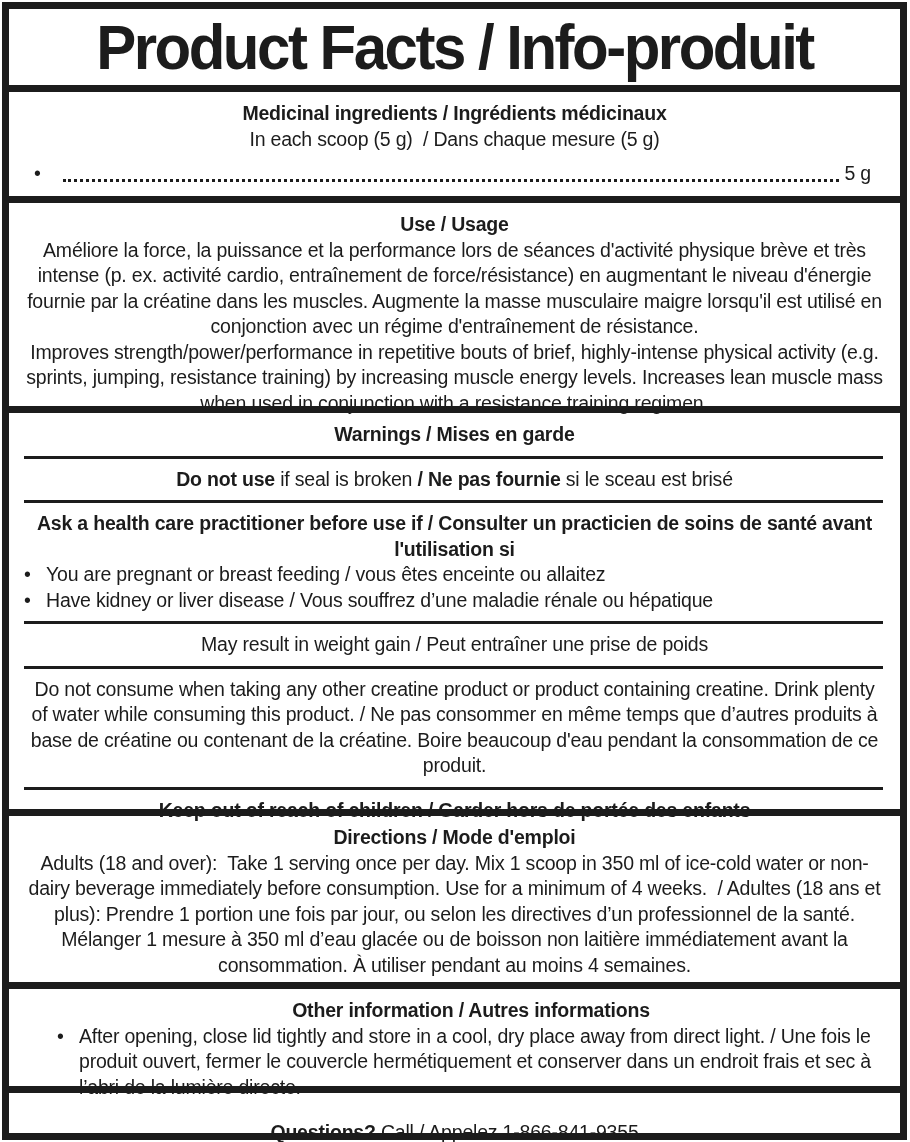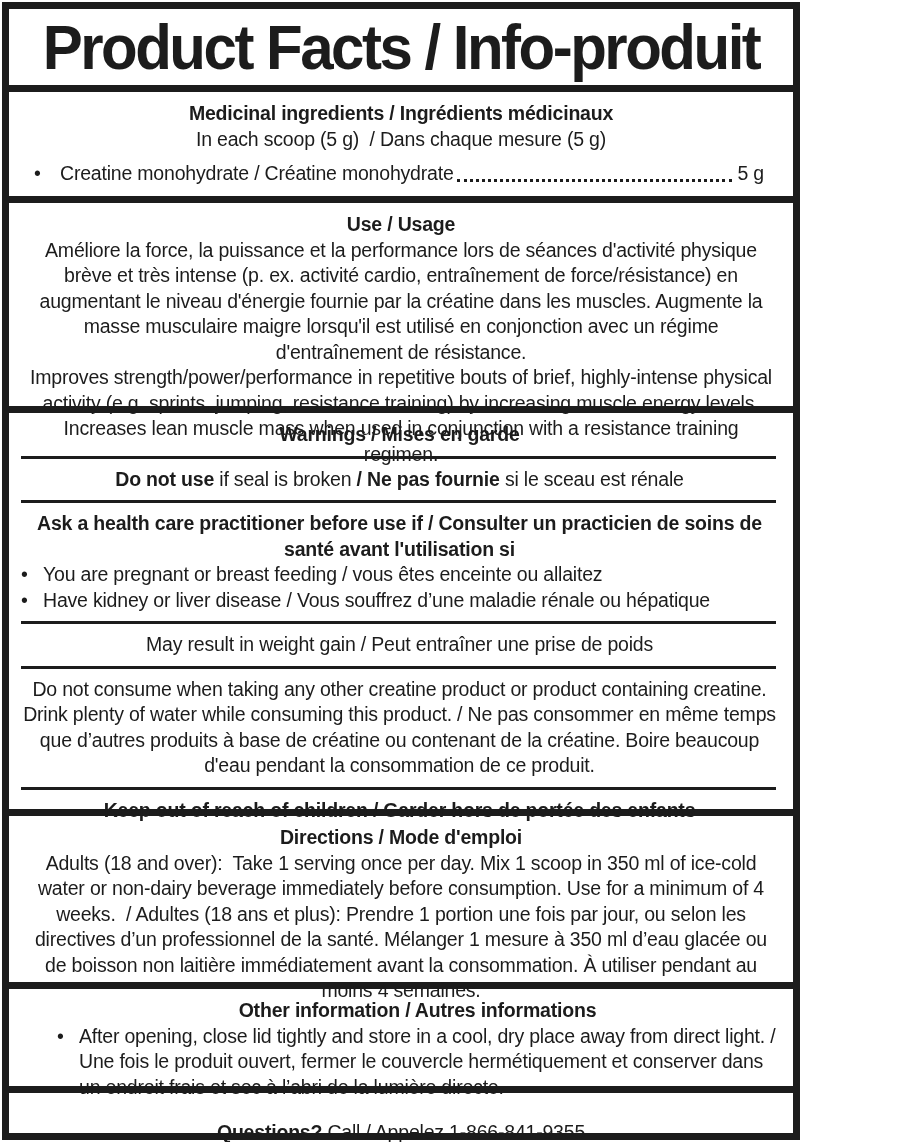--- a/index.html
+++ b/index.html
@@ -6,21 +6,21 @@
   html, body { background: #ffffff; }
   body {
     width: 910px; height: 1142px;
     position: relative;
     font-family: "Liberation Sans", sans-serif;
     color: #1c1c1c;
     -webkit-font-smoothing: antialiased;
   }
   .label {
     position: absolute; left: 2px; top: 2px;
-    width: 798px; height: 1138px;
+    width: 905px; height: 1138px;
     border: 7px solid #1c1c1c;
     background: #ffffff;
     display: flex; flex-direction: column;
   }
   .title-box {
     flex: 0 0 83px;
     border-bottom: 7px solid #1c1c1c;
     display: flex; align-items: center; justify-content: center;
     overflow: hidden;
   }
@@ -58,56 +58,55 @@
     border-bottom: 3px dotted #1c1c1c;
     margin: 0 5px 5px 3px;
     min-width: 30px;
   }
   .ing-row .amount { padding-right: 14px; }
   
   .bline { display: flex; white-space: pre-wrap; }
   .bline .bchar { width: 22px; flex: 0 0 22px; }
   .sec-medicinal  { min-height: 111px; }
   .sec-use        { min-height: 210px; }
-  .sec-warnings   { min-height: 403px; padding-left: 12px; }
+  .sec-warnings   { min-height: 403px; }
   .sec-directions { min-height: 173px; }
   .sec-other      { min-height: 104px; padding-left: 48px; }
   .sec-questions  { flex: 1; padding-top: 27px; }
   .gap-sm { margin-top: 2px; }
 </style>
 </head>
 <body>
 
 <div class="label">
 
   <div class="title-box">
     <div class="title">Product Facts / Info-produit</div>
   </div>
 
   <section class="sec sec-medicinal">
     <p class="hdr">Medicinal ingredients / Ingrédients médicinaux</p>
     <p>In each scoop (5 g)  / Dans chaque mesure (5 g)</p>
     <div class="ing-row">
       <span class="bullet">•</span>
-      <span>Creatine monohydrate / Créatine monohydrate</span>
       <span class="dots"></span>
       <span class="amount">5 g</span>
     </div>
   </section>
 
   <section class="sec sec-use">
     <p class="hdr">Use / Usage</p>
     <p>Améliore la force, la puissance et la performance lors de séances d'activité physique brève et très intense (p. ex. activité cardio, entraînement de force/résistance) en augmentant le niveau d'énergie fournie par la créatine dans les muscles. Augmente la masse musculaire maigre lorsqu'il est utilisé en conjonction avec un régime d'entraînement de résistance.</p>
     <p>Improves strength/power/performance in repetitive bouts of brief, highly-intense physical activity (e.g. sprints, jumping, resistance training) by increasing muscle energy levels. Increases lean muscle mass when used in conjunction with a resistance training regimen.</p>
   </section>
 
   <section class="sec sec-warnings">
     <p class="hdr">Warnings / Mises en garde</p>
     <hr class="thin">
-    <p><b>Do not use</b><span> if seal is broken </span><b>/ Ne pas fournie</b><span> si le sceau est rénale</span></p>
+    <p><b>Do not use</b><span> if seal is broken </span><b>/ Ne pas fournie</b><span> si le sceau est brisé</span></p>
     <hr class="thin">
     <p class="hdr">Ask a health care practitioner before use if / Consulter un practicien de soins de santé avant l'utilisation si</p>
     <div class="bline">
       <span class="bchar">•</span>
       <span>You are pregnant or breast feeding / vous êtes enceinte ou allaitez</span>
     </div>
     <div class="bline">
       <span class="bchar">•</span>
       <span>Have kidney or liver disease / Vous souffrez d’une maladie rénale ou hépatique</span>
     </div>

